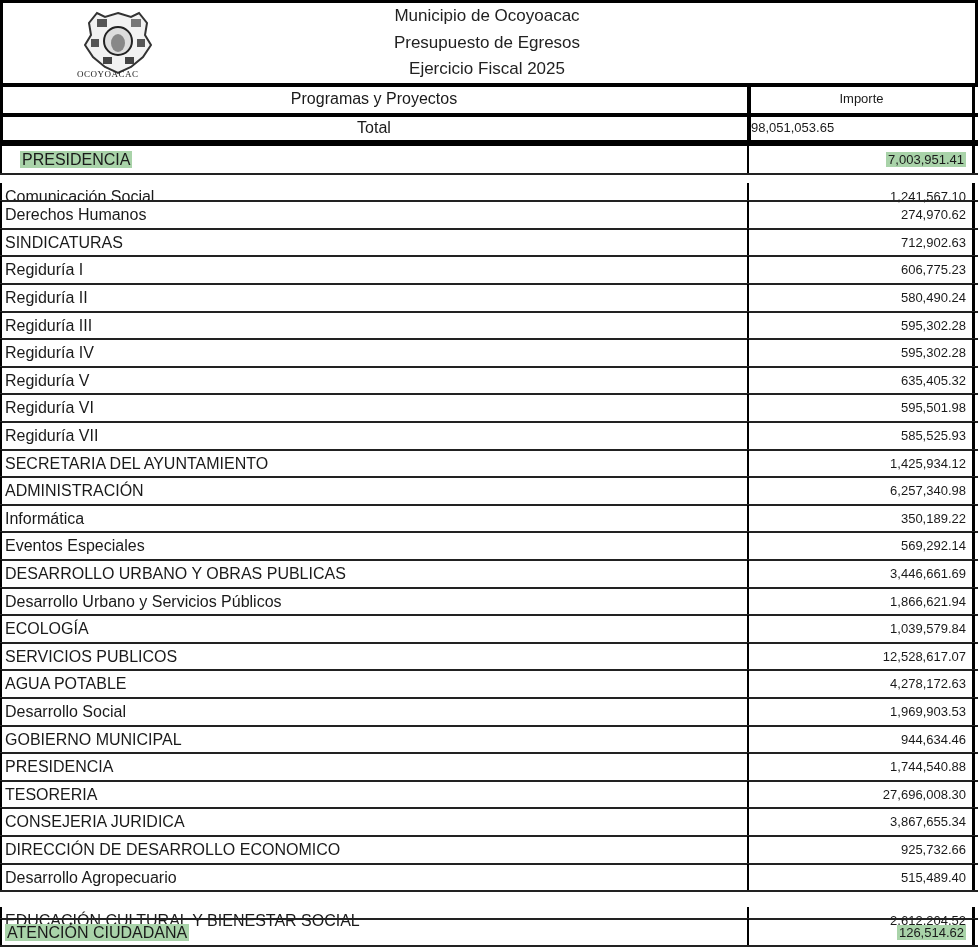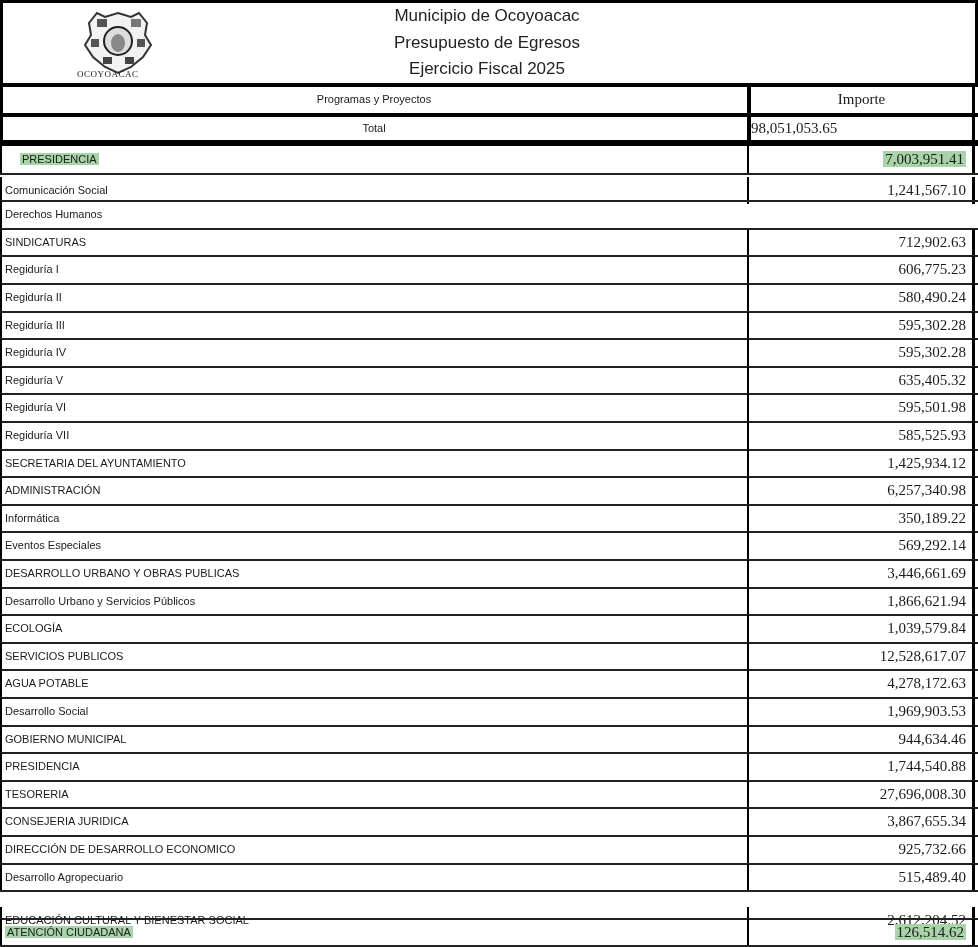--- a/index.html
+++ b/index.html
@@ -13,25 +13,25 @@
   .logo { position: absolute; left: 70px; top: 6px; width: 90px; height: 72px; }
   .logo-text { position: absolute; left: 74px; top: 66px; font-family: "Liberation Serif", serif;
                font-size: 9px; letter-spacing: 0.5px; color: #222; }
   .title-line { position: absolute; left: 0; width: 968px; text-align: center; font-size: 17px; color: #222; }
 
   
   .bar { position: absolute; left: 0; width: 978px; background: #000; }
 
   .row { position: absolute; left: 0; width: 978px; height: 27px; }
   .cell-l { position: absolute; left: 0; top: 0; width: 745px; height: 100%;
-            border-left: 2px solid #000; box-sizing: border-box; font-size: 11px;
+            border-left: 2px solid #000; box-sizing: border-box; font-size: 16px;
             line-height: 27px; padding-left: 3px; white-space: nowrap; }
   .cell-r { position: absolute; left: 747px; top: 0; width: 228px; height: 100%;
             border-left: 2px solid #000; border-right: 3px solid #000; box-sizing: border-box;
-            font-size: 15px; line-height: 27px; text-align: right; padding-right: 6px; font-family: Liberation Serif, serif; }
+            font-size: 13px; line-height: 27px; text-align: right; padding-right: 6px; }
   .rowline { position: absolute; left: 0; width: 978px; height: 2px; background: #222; }
   .hl { background: #a9d3a9; padding: 0 2px; }
   .hl-name { margin-left: 15px; }
 
   .thead .cell-l, .thead .cell-r { text-align: center; padding: 0; }
   .thead .cell-l { border-left: 3px solid #000; }
   .thead .cell-r { border-left: 4px solid #000; }
 </style>
 </head>
 <body>
@@ -68,27 +68,28 @@
     <div class="cell-r" style="line-height:22px;text-align:left;padding-right:6px">98,051,053.65</div>
   </div>
   <div class="bar" style="top:140px;height:6px"></div>
 
   <div id="rows">
       <div class="row" style="top: 146px;">
         <div class="cell-l"><span class="hl hl-name">PRESIDENCIA</span></div>
         <div class="cell-r"><span class="hl">7,003,951.41</span></div>
       </div>
       <div class="rowline" style="top: 172.6px;"></div>
-      <div class="row" style="top: 177px; border-radius: 9px;">
+      <div class="row" style="top: 183px; border-radius: 9px;">
         <div class="cell-l"><span>Comunicación Social</span></div>
         <div class="cell-r"><span>1,241,567.10</span></div>
       </div>
       <div class="rowline" style="top: 200.2px;"></div>
       <div class="row" style="top: 201.2px;">
         <div class="cell-l"><span>Derechos Humanos</span></div>
+        <div class="cell-r"><span>274,970.62</span></div>
       </div>
       <div class="rowline" style="top: 227.8px;"></div>
       <div class="row" style="top: 228.8px;">
         <div class="cell-l"><span>SINDICATURAS</span></div>
         <div class="cell-r"><span>712,902.63</span></div>
       </div>
       <div class="rowline" style="top: 255.4px;"></div>
       <div class="row" style="top: 256.4px;">
         <div class="cell-l"><span>Regiduría I</span></div>
         <div class="cell-r"><span>606,775.23</span></div>

